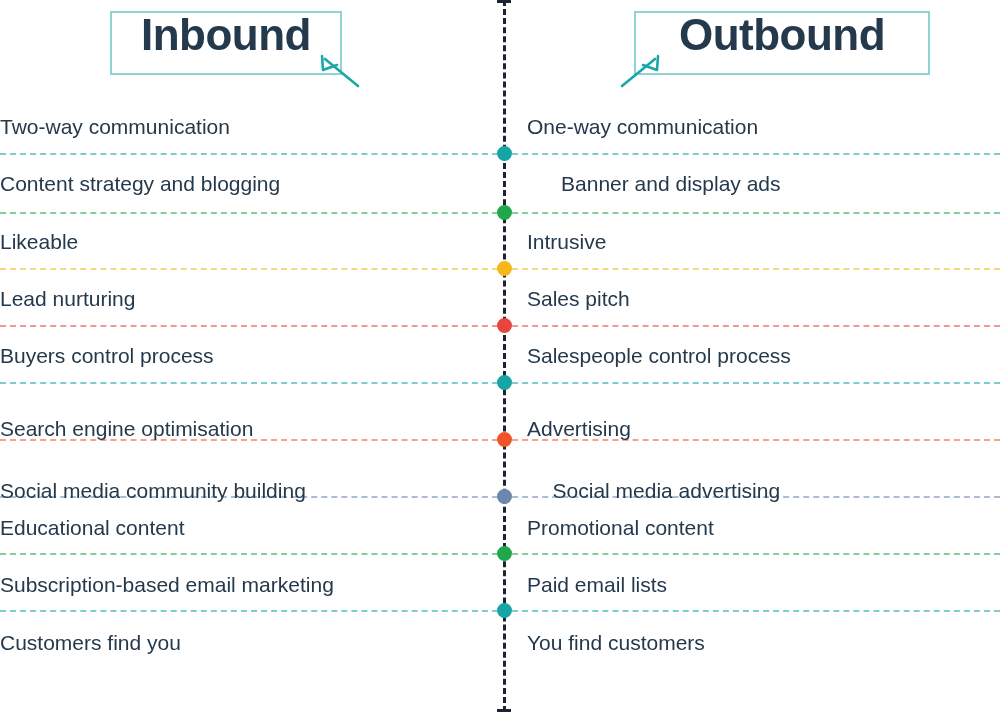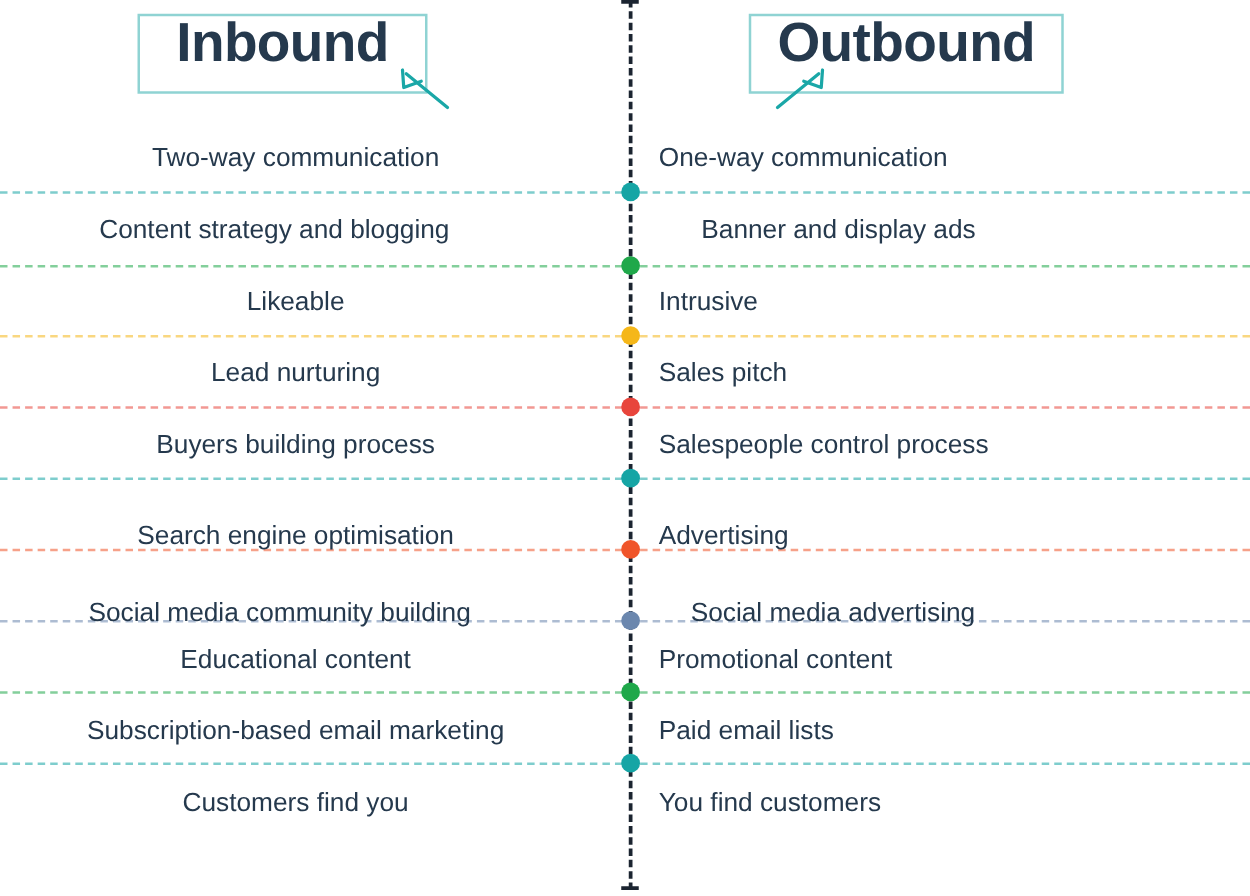--- a/index.html
+++ b/index.html
@@ -45,21 +45,21 @@
     position: absolute;
     box-sizing: border-box;
     border: 2px solid #8fd3d3;
     height: 64px;
     top: 11px;
     display: flex;
     align-items: flex-start;
     justify-content: center;
   }
   .title-box.left  { left: 110px; width: 232px; }
-  .title-box.right { left: 599px; width: 252px; }
+  .title-box.right { left: 634px; width: 296px; }
 
   .title-text {
     font-size: 44px;
     font-weight: 800;
     letter-spacing: -0.5px;
     color: #25394d;
     line-height: 1;
     white-space: nowrap;
   }
 
@@ -88,21 +88,21 @@
   .cell {
     box-sizing: border-box;
     font-size: 21px;
     font-weight: 400;
     color: #25394d;
     white-space: nowrap;
     line-height: 1.2;
   }
   .cell.left {
     width: 473px;
-    text-align: center;
+    text-align: left;
     padding-right: 0px;
   }
   .cell.spacer {
     width: 54px;
   }
   .cell.right {
     width: 473px;
     text-align: left;
     padding-left: 0px;
   }
@@ -191,21 +191,21 @@
         <div class="cell left">Likeable</div>
         <div class="cell spacer"></div>
         <div class="cell right">Intrusive</div>
       </div>
       <div class="row" style="top: 270px;">
         <div class="cell left">Lead nurturing</div>
         <div class="cell spacer"></div>
         <div class="cell right">Sales pitch</div>
       </div>
       <div class="row" style="top: 327px;">
-        <div class="cell left">Buyers building process</div>
+        <div class="cell left">Buyers control process</div>
         <div class="cell spacer"></div>
         <div class="cell right">Salespeople control process</div>
       </div>
       <div class="row" style="top: 400px;">
         <div class="cell left">Search engine optimisation</div>
         <div class="cell spacer"></div>
         <div class="cell right">Advertising</div>
       </div>
       <div class="row" style="top: 462px; gap: 27px;">
         <div class="cell left">Social media community building</div>

